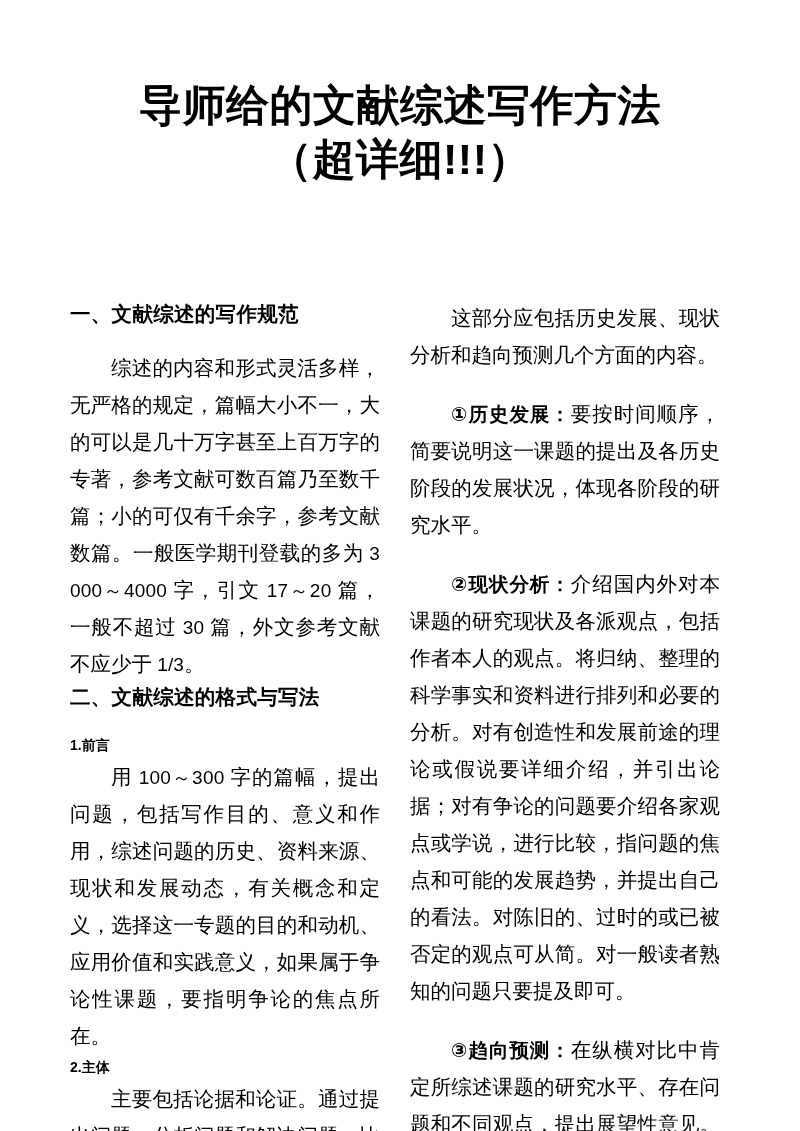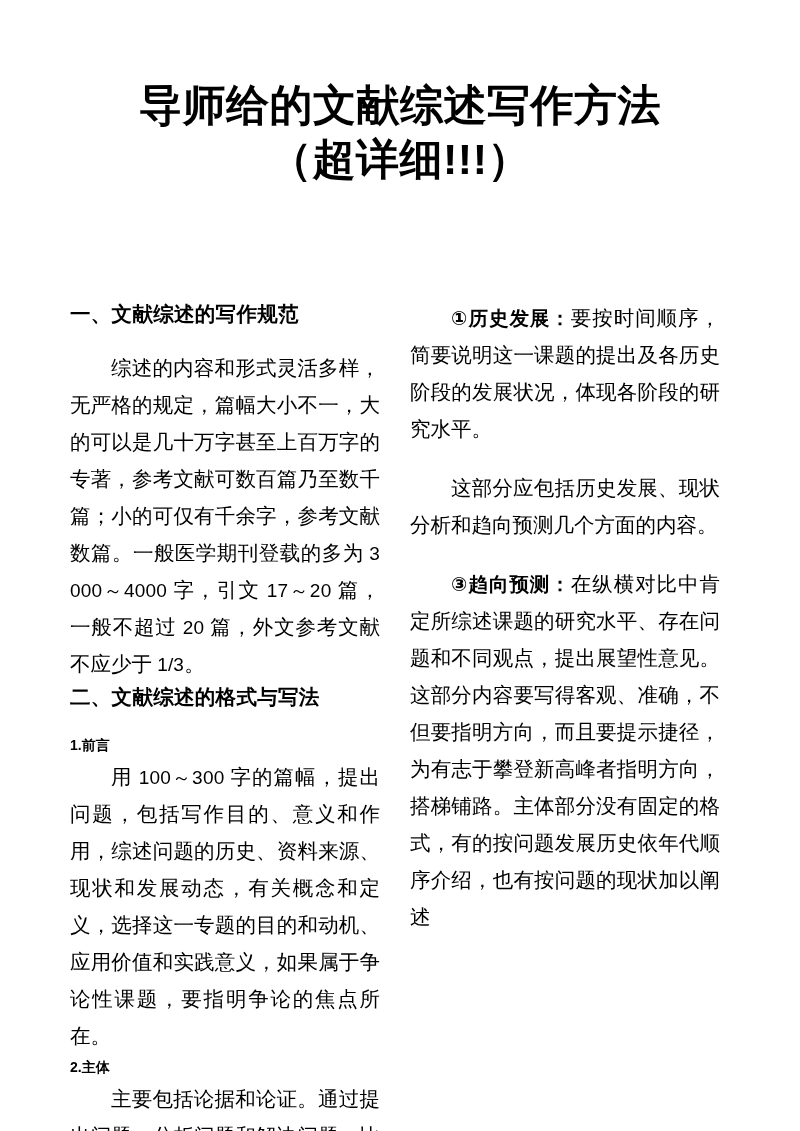--- a/index.html
+++ b/index.html
@@ -118,39 +118,40 @@
     <div class="title-line">导师给的文献综述写作方法</div>
     <div class="title-line">（超详细!!!）</div>
   </div>
 
   <div class="columns">
 
     <div class="col">
 
       <h2 class="h-section">一、文献综述的写作规范</h2>
 
-      <p class="body-par gap-after-par"><span>综述的内容和形式灵活多样，无严格的规定，篇幅大小不一，大的可以是几十万字甚至上百万字的专著，参考文献可数百篇乃至数千篇；小的可仅有千余字，参考文献数篇。一般医学期刊登载的多为 </span><span class="num">3000～4000</span><span> 字，引文 </span><span class="num">17～20</span><span> 篇，一般不超过 </span><span class="num">20</span><span> 篇，外文参考文献不应少于 </span><span class="num">1/3</span><span>。</span></p>
+      <p class="body-par gap-after-par"><span>综述的内容和形式灵活多样，无严格的规定，篇幅大小不一，大的可以是几十万字甚至上百万字的专著，参考文献可数百篇乃至数千篇；小的可仅有千余字，参考文献数篇。一般医学期刊登载的多为 </span><span class="num">3000～4000</span><span> 字，引文 </span><span class="num">17～20</span><span> 篇，一般不超过 </span><span class="num">30</span><span> 篇，外文参考文献不应少于 </span><span class="num">1/3</span><span>。</span></p>
 
       <h2 class="h-section">二、文献综述的格式与写法</h2>
 
       <h3 class="h-sub"><span class="hs-num">1.</span><span>前言</span></h3>
 
       <p class="body-par gap-after-par"><span>用 </span><span class="num">100～300</span><span> 字的篇幅，提出问题，包括写作目的、意义和作用，综述问题的历史、资料来源、现状和发展动态，有关概念和定义，选择这一专题的目的和动机、应用价值和实践意义，如果属于争论性课题，要指明争论的焦点所在。</span></p>
 
       <h3 class="h-sub"><span class="hs-num">2.</span><span>主体</span></h3>
 
       <p class="body-par">主要包括论据和论证。通过提出问题、分析问题和解决问题，比较各种观点的异同点及其理论根据，从而反映作者的见解。为把问题说得明白透彻，可分为若干个小标题分述。</p>
 
     </div>
 
     <div class="col">
 
+      <p class="body-par">这部分应包括历史发展、现状分析和趋向预测几个方面的内容。</p>
+
       <p class="body-par"><span class="lead">①历史发展：</span><span>要按时间顺序，简要说明这一课题的提出及各历史阶段的发展状况，体现各阶段的研究水平。</span></p>
 
-      <p class="body-par">这部分应包括历史发展、现状分析和趋向预测几个方面的内容。</p>
-
+      <p class="body-par"><span class="lead">②现状分析：</span><span>介绍国内外对本课题的研究现状及各派观点，包括作者本人的观点。将归纳、整理的科学事实和资料进行排列和必要的分析。对有创造性和发展前途的理论或假说要详细介绍，并引出论据；对有争论的问题要介绍各家观点或学说，进行比较，指问题的焦点和可能的发展趋势，并提出自己的看法。对陈旧的、过时的或已被否定的观点可从简。对一般读者熟知的问题只要提及即可。</span></p>
 
       <p class="body-par"><span class="lead">③趋向预测：</span><span>在纵横对比中肯定所综述课题的研究水平、存在问题和不同观点，提出展望性意见。这部分内容要写得客观、准确，不但要指明方向，而且要提示捷径，为有志于攀登新高峰者指明方向，搭梯铺路。主体部分没有固定的格式，有的按问题发展历史依年代顺序介绍，也有按问题的现状加以阐述</span></p>
 
     </div>
 
   </div>
 </div>
 
 </body></html>

